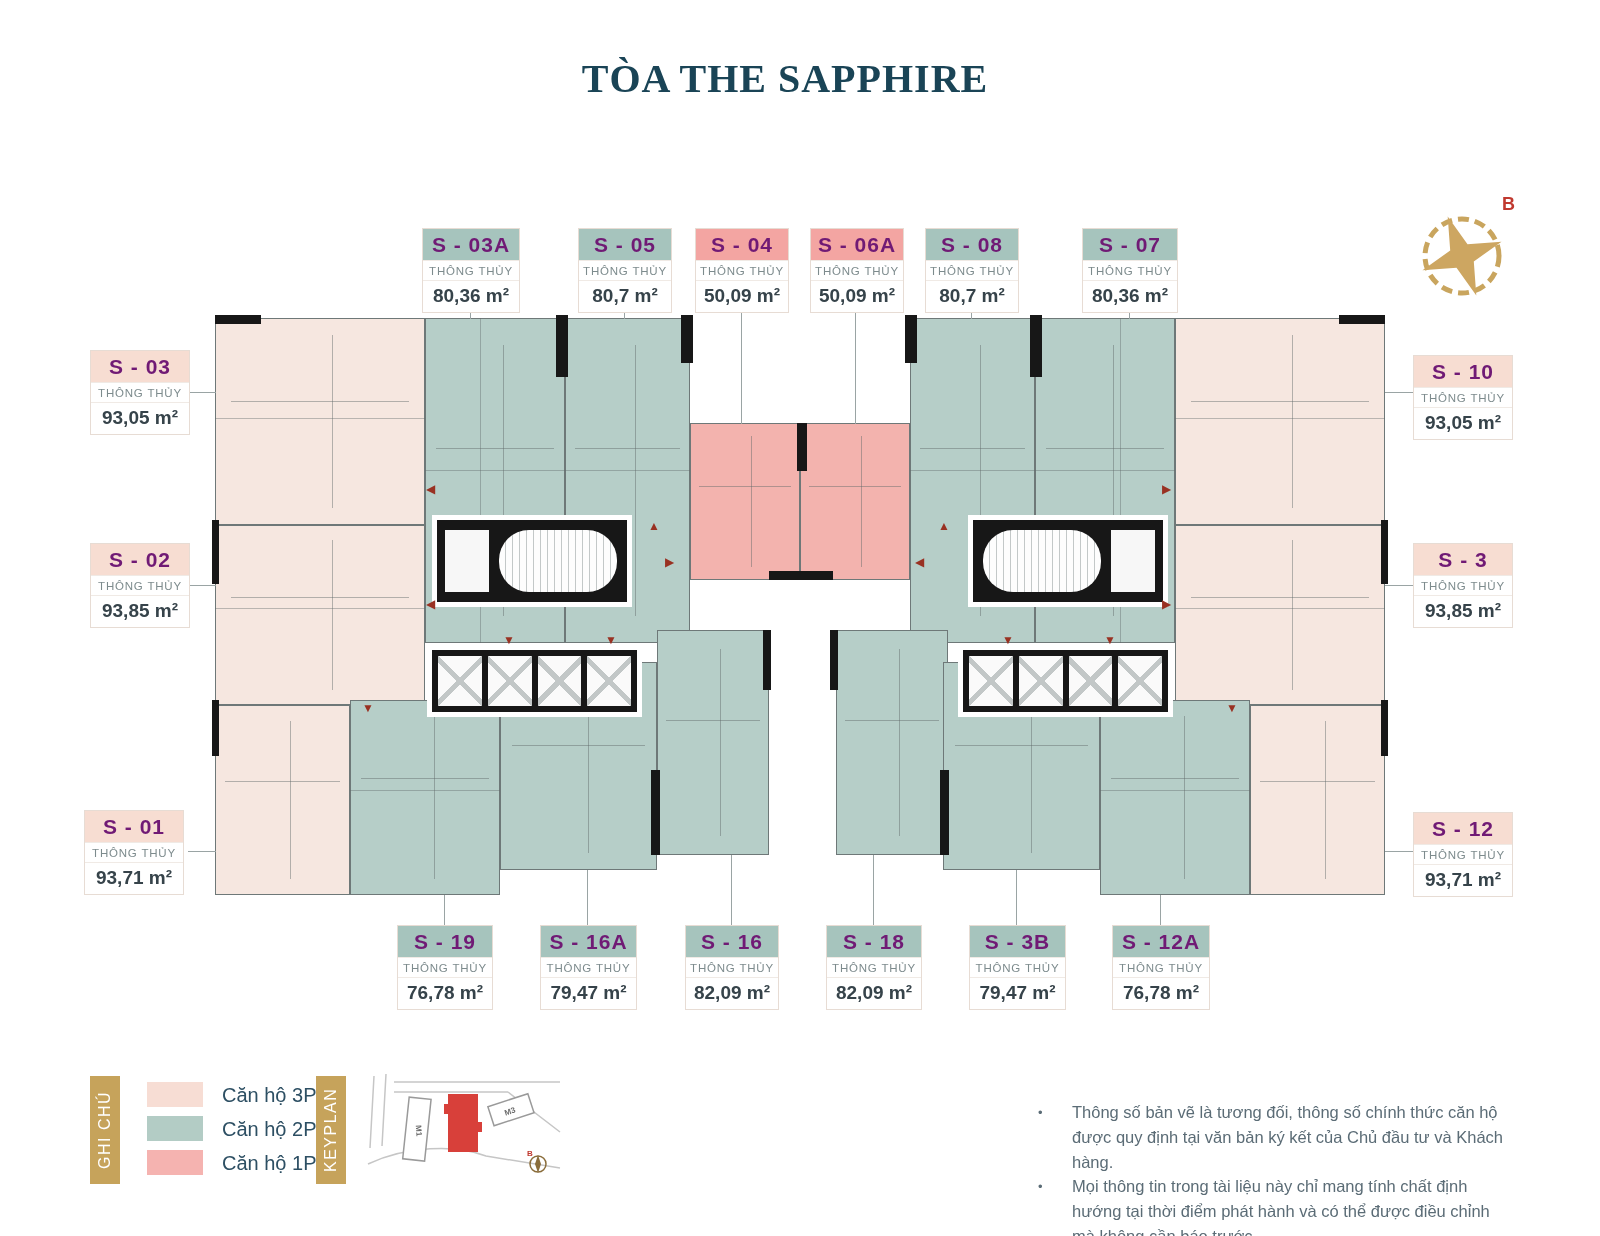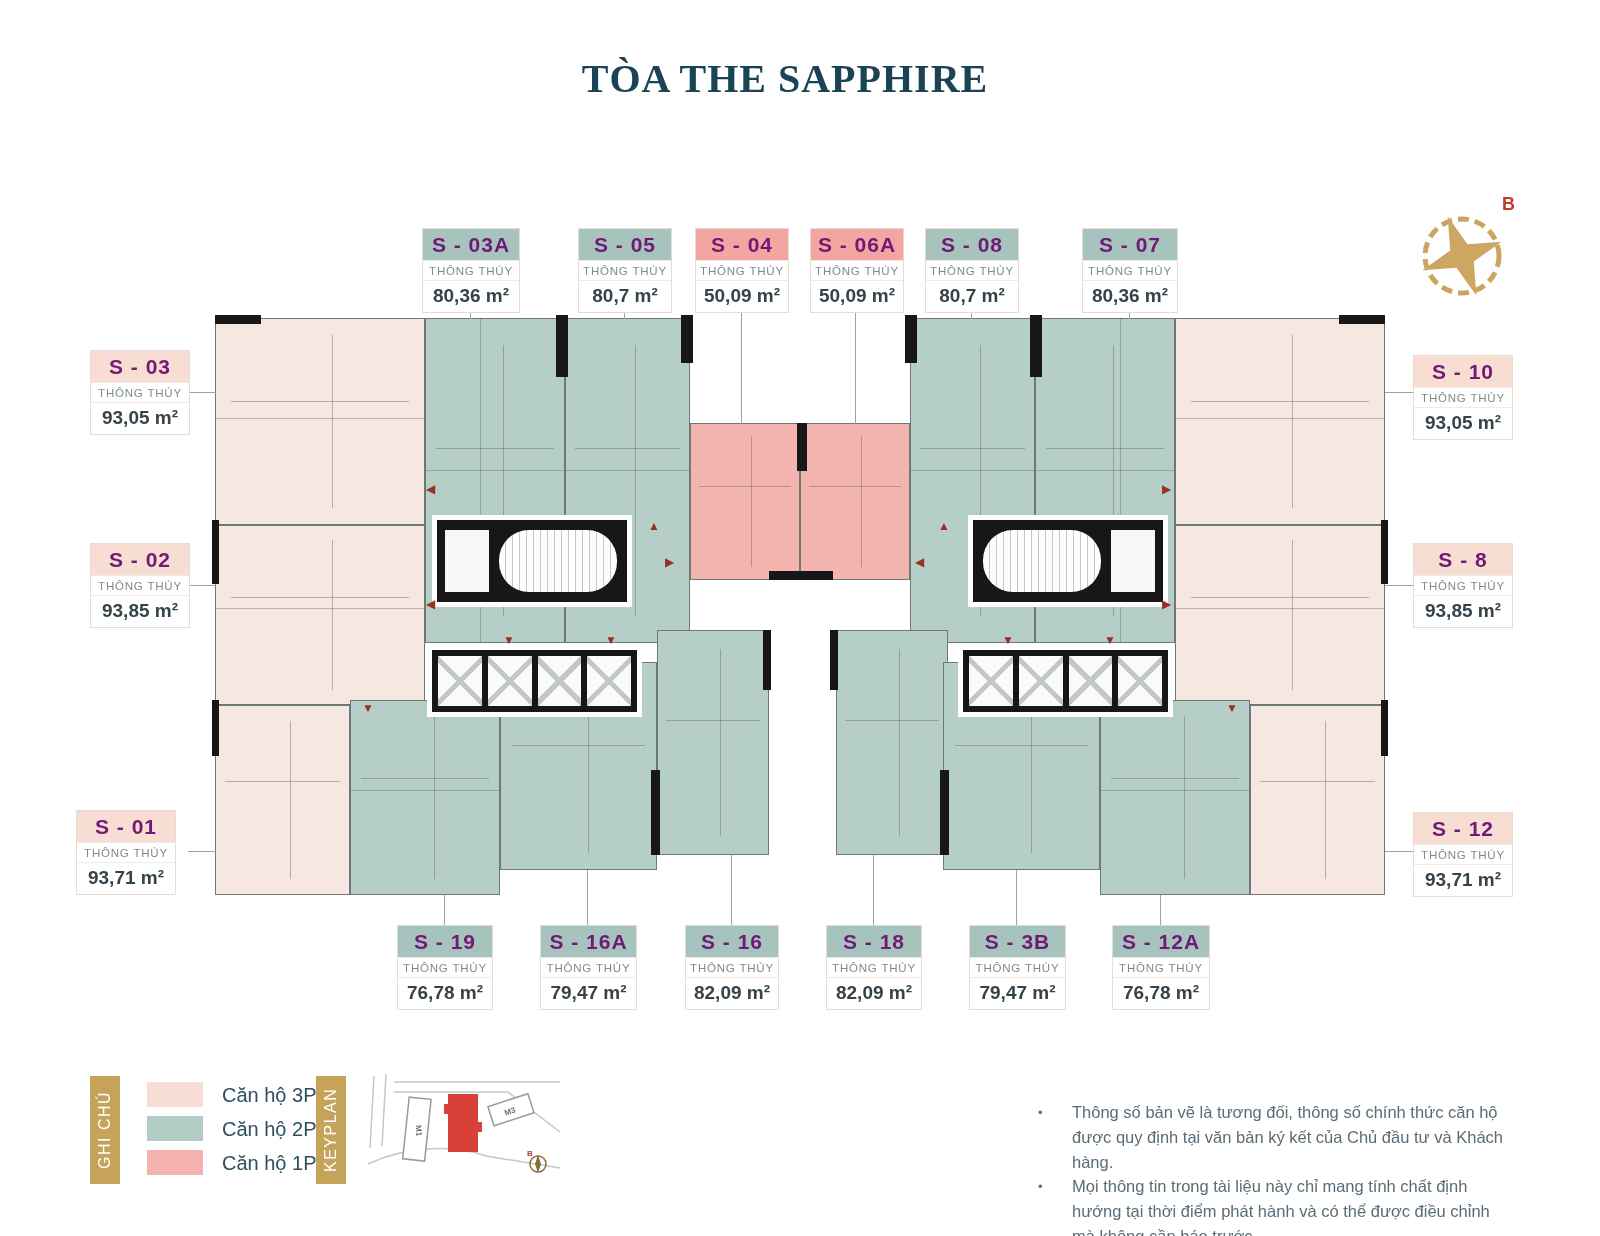--- a/index.html
+++ b/index.html
@@ -218,33 +218,33 @@
 <div class="ulabel" style="left:90px;top:350px;width:98px">
   <div class="ul-name hdr-cream">S - 03</div>
   <div class="ul-sub">THÔNG THỦY</div>
   <div class="ul-area">93,05 m²</div>
 </div>
 <div class="ulabel" style="left:90px;top:543px;width:98px">
   <div class="ul-name hdr-cream">S - 02</div>
   <div class="ul-sub">THÔNG THỦY</div>
   <div class="ul-area">93,85 m²</div>
 </div>
-<div class="ulabel" style="left:76px;top:810px;width:98px">
+<div class="ulabel" style="left:84px;top:810px;width:98px">
   <div class="ul-name hdr-cream">S - 01</div>
   <div class="ul-sub">THÔNG THỦY</div>
   <div class="ul-area">93,71 m²</div>
 </div>
 
 <div class="ulabel" style="left:1413px;top:355px;width:98px">
   <div class="ul-name hdr-cream">S - 10</div>
   <div class="ul-sub">THÔNG THỦY</div>
   <div class="ul-area">93,05 m²</div>
 </div>
 <div class="ulabel" style="left:1413px;top:543px;width:98px">
-  <div class="ul-name hdr-cream">S - 8</div>
+  <div class="ul-name hdr-cream">S - 3</div>
   <div class="ul-sub">THÔNG THỦY</div>
   <div class="ul-area">93,85 m²</div>
 </div>
 <div class="ulabel" style="left:1413px;top:812px;width:98px">
   <div class="ul-name hdr-cream">S - 12</div>
   <div class="ul-sub">THÔNG THỦY</div>
   <div class="ul-area">93,71 m²</div>
 </div>
 
 <div class="ulabel" style="left:397px;top:925px;width:94px">

